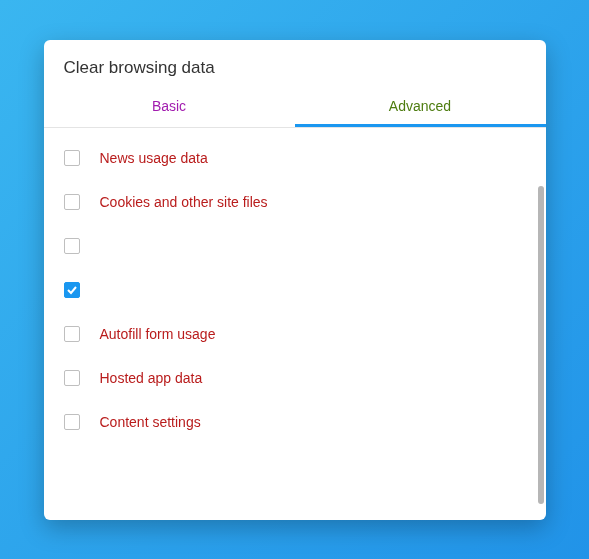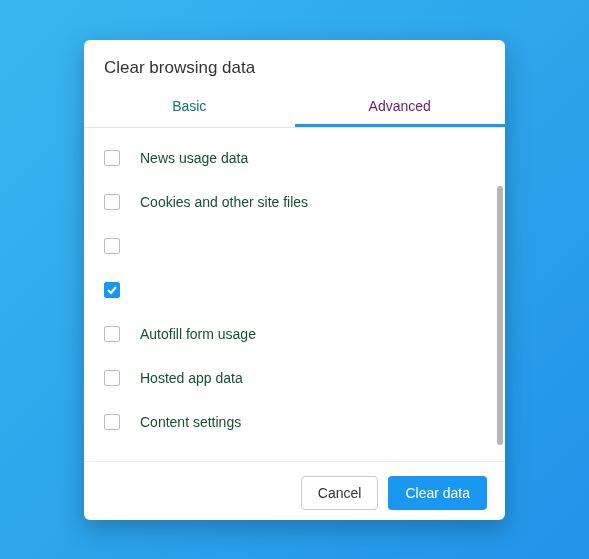--- a/index.html
+++ b/index.html
@@ -4,44 +4,44 @@
 <style>
   * { box-sizing: border-box; margin: 0; padding: 0; }
   body {
     width: 589px; height: 559px;
     background: linear-gradient(135deg, #3ab6f0 0%, #2193e8 100%);
     font-family: "Segoe UI", Arial, sans-serif;
     display: flex; align-items: center; justify-content: center;
     overflow: hidden;
   }
   .dialog {
-    width: 421px; height: 480px;
+    width: 502px; height: 480px;
     background: #fff;
     border-radius: 6px;
     box-shadow: 0 8px 24px rgba(0,0,0,0.25);
     display: flex; flex-direction: column;
     position: relative;
   }
   .dialog-title {
     font-size: 17px; color: #333; font-weight: 500;
     padding: 18px 20px 10px 20px;
   }
   .tabs {
     display: flex; width: 100%;
     border-bottom: 1px solid #e4e4e4;
   }
   .tab {
     flex: 1; text-align: center;
     padding: 10px 0;
-    font-size: 14px; color: #0f766e;
+    font-size: 14px; color: #a21caf;
     cursor: pointer;
     border-bottom: 3px solid transparent;
   }
   .tab.active {
-    color: #701a75; font-weight: 500;
+    color: #4d7c0f; font-weight: 500;
     border-bottom: 3px solid #1a97f0;
   }
   .list-wrap {
     flex: 1; position: relative; overflow: hidden;
   }
   .list {
     padding: 8px 0;
     overflow-y: hidden;
     height: 100%;
   }
@@ -57,21 +57,21 @@
     display: flex; align-items: center; justify-content: center;
     background: #fff;
     cursor: pointer;
     flex-shrink: 0;
   }
   .checkbox.checked {
     background: #1a97f0; border-color: #1a97f0;
   }
   .checkbox.checked svg { display: block; }
   .checkbox svg { display: none; width: 12px; height: 12px; }
-  .item-label { font-size: 14px; color: #14532d; }
+  .item-label { font-size: 14px; color: #b91c1c; }
   .scrollbar {
     position: absolute; right: 2px; top: 58px; bottom: 16px;
     width: 6px; background: #b6b6b6; border-radius: 3px;
   }
   .footer {
     border-top: 1px solid #eee;
     padding: 14px 18px 10px;
     display: flex; justify-content: flex-end; gap: 10px;
   }
   .btn {
@@ -150,17 +150,13 @@
         <div class="checkbox">
           
         </div>
         <span class="item-label">Content settings</span>
       </div>
 
     </div>
     <div class="scrollbar"></div>
   </div>
 
-  <div class="footer">
-    <button class="btn btn-secondary">Cancel</button>
-    <button class="btn btn-primary">Clear data</button>
-  </div>
 </div>
 
 </body></html>

